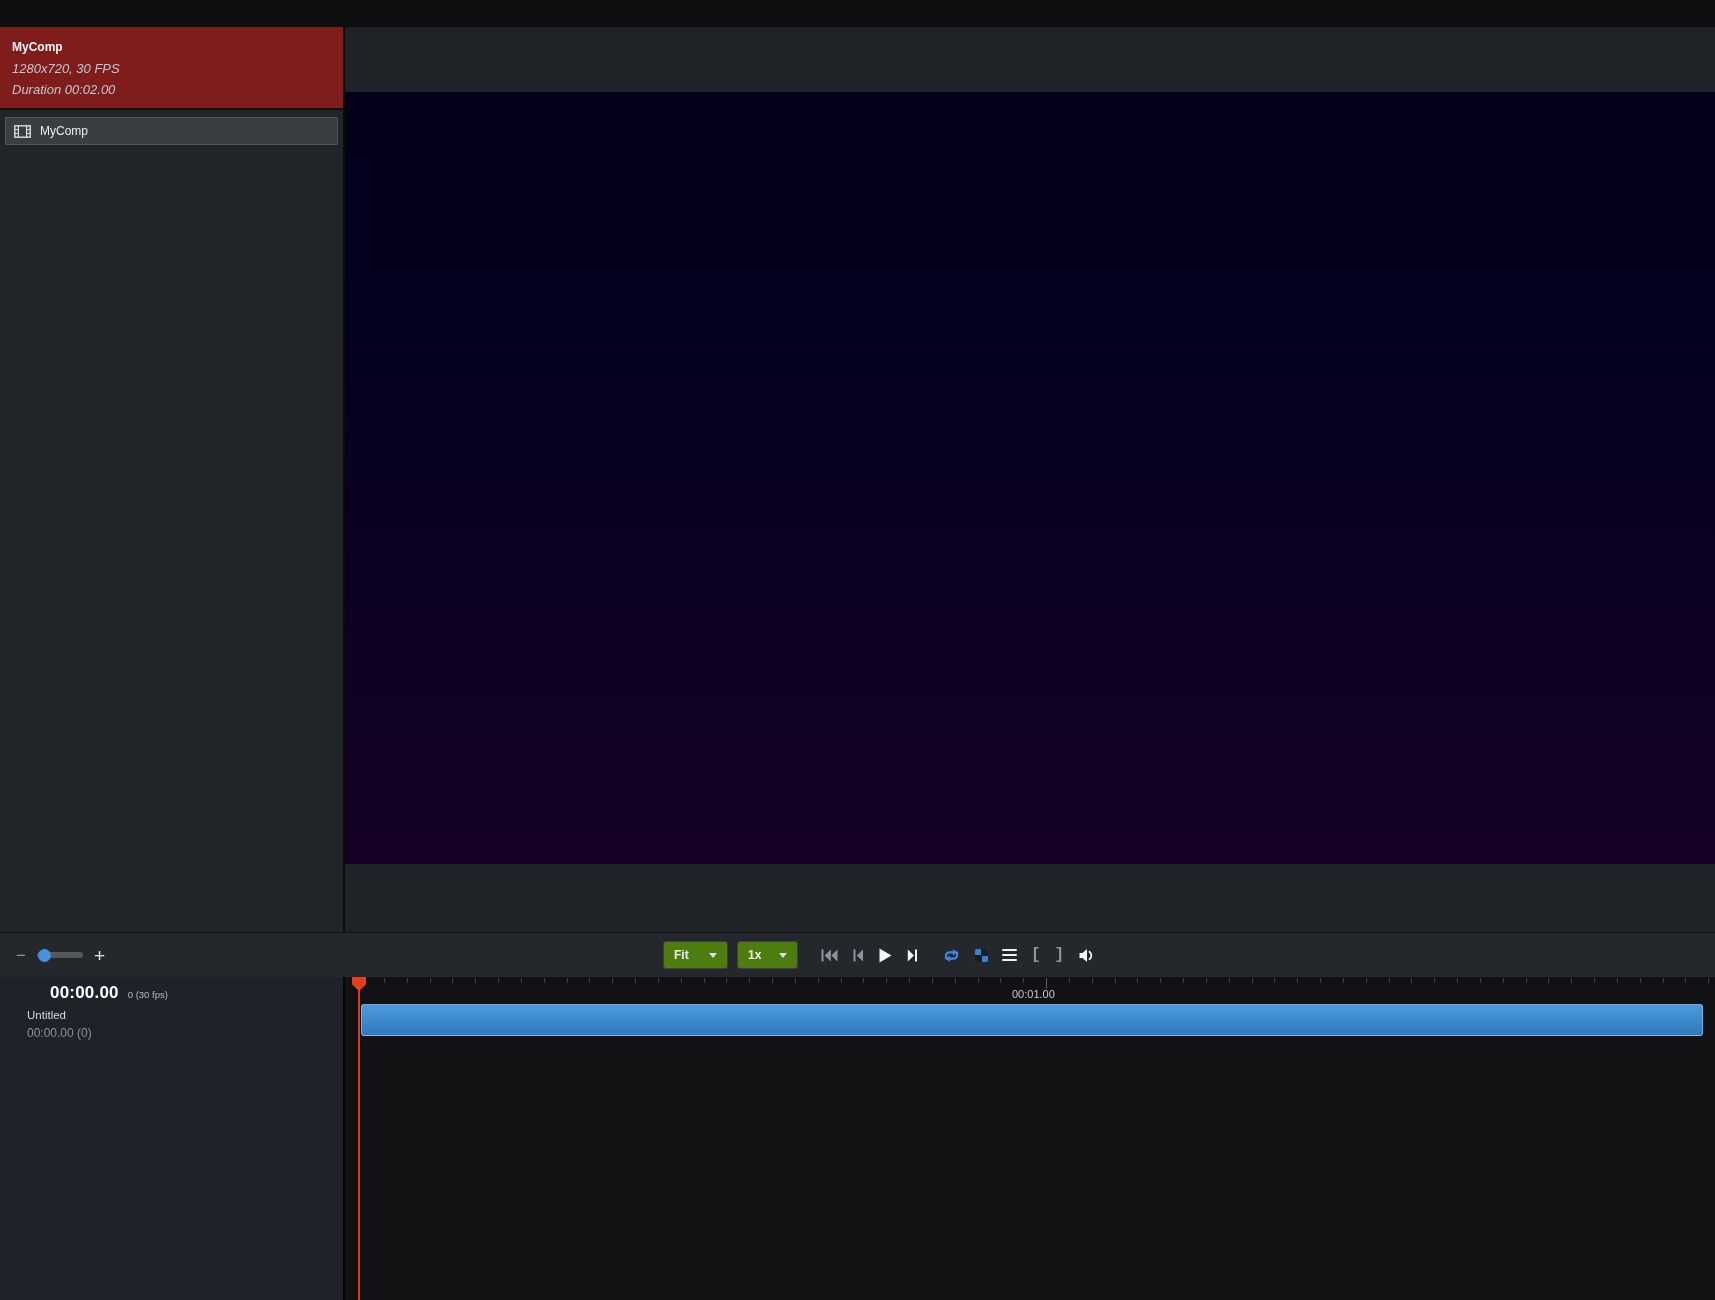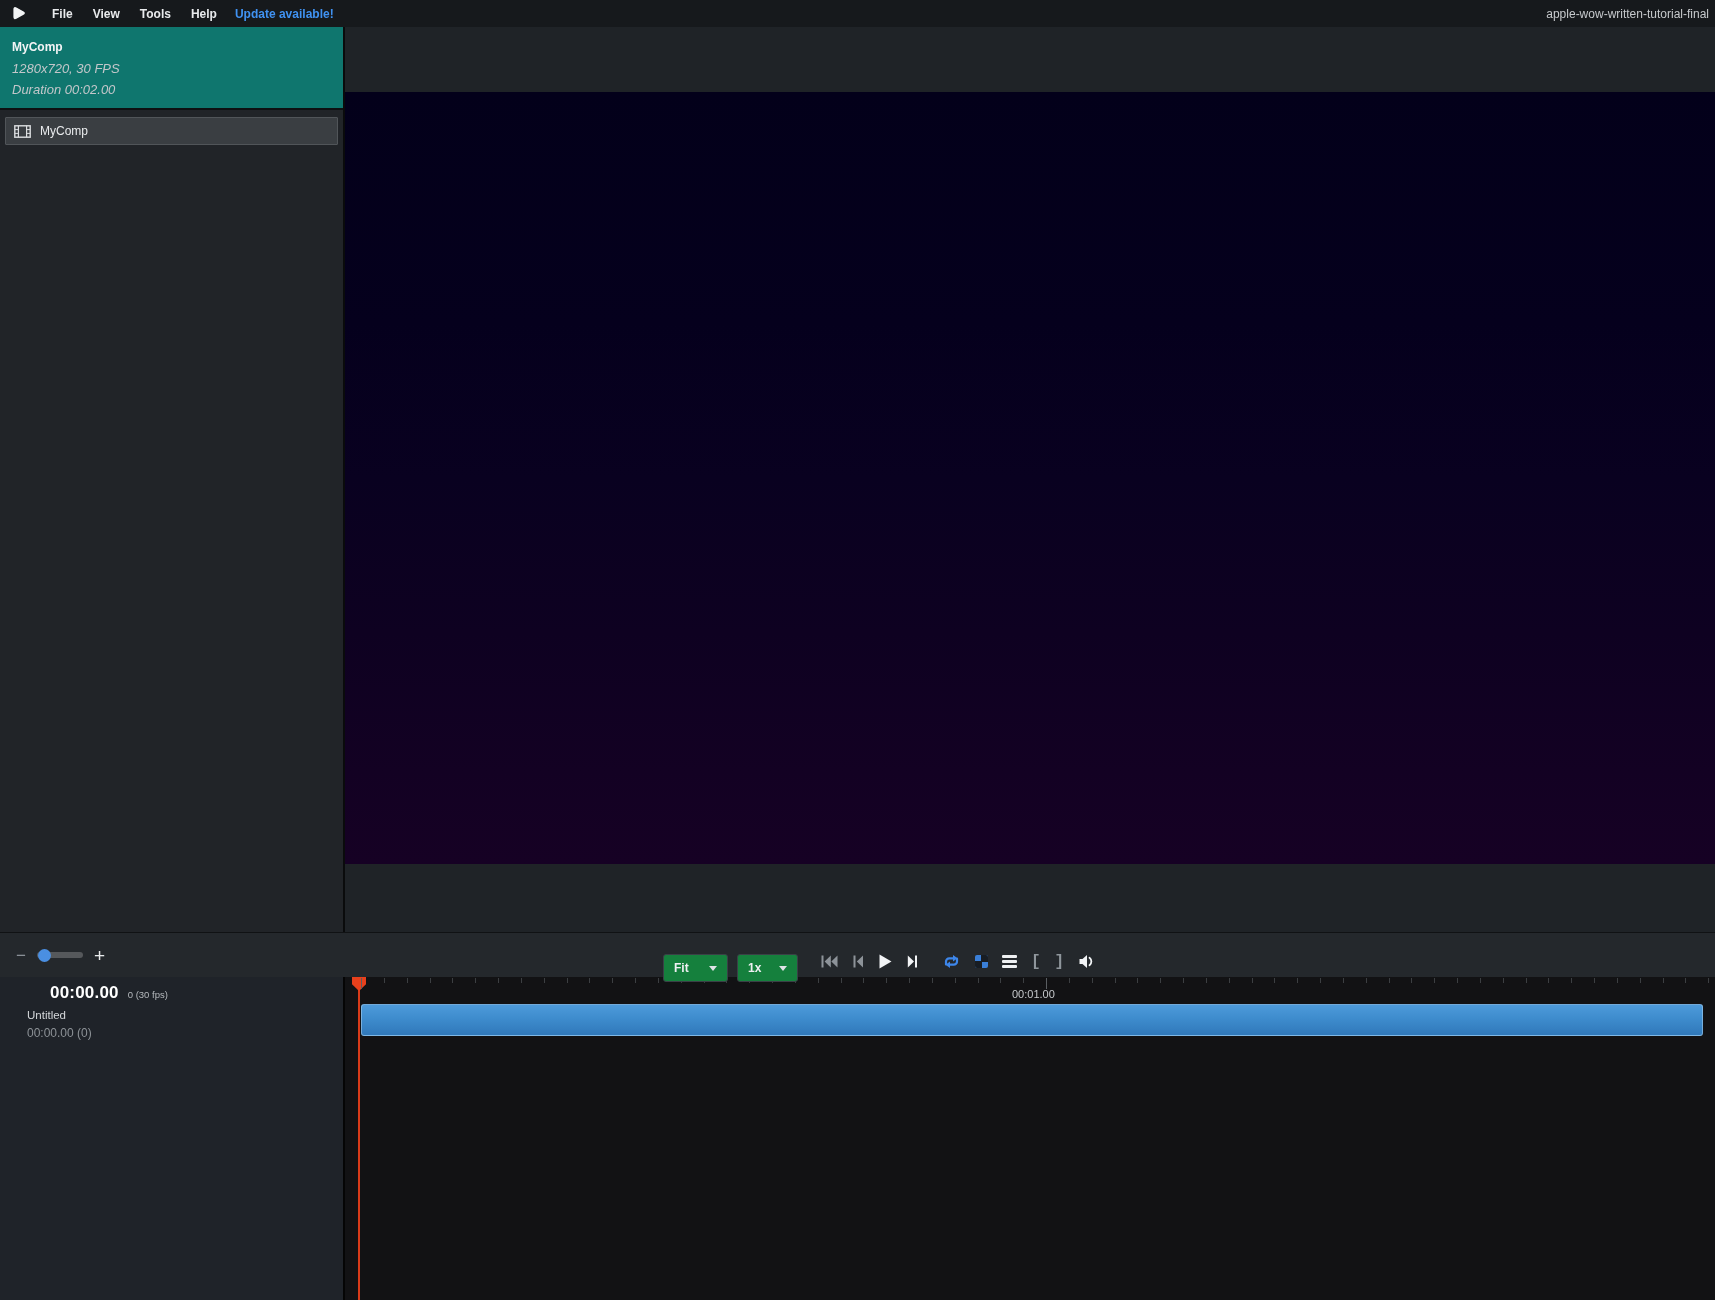--- a/index.html
+++ b/index.html
@@ -8,21 +8,21 @@
 
   
   .menubar{position:absolute;left:0;top:0;width:100%;height:27px;background:#16191c;
     display:flex;align-items:center;z-index:30;}
   .app-logo{margin-left:11px;margin-right:16px;display:flex;align-items:center;}
   .menu-item{color:#e8eaec;font-size:12px;font-weight:700;padding:0 10px;cursor:default;}
   .update-link{color:#4092f2;font-size:12px;font-weight:700;padding:0 8px;}
   .doc-title{margin-left:auto;color:#c6c9cc;font-size:12px;padding-right:6px;font-weight:400;}
 
   
-  .assets-panel{position:absolute;left:0;top:27px;width:343px;height:905px;background:#0f766e;}
+  .assets-panel{position:absolute;left:0;top:27px;width:343px;height:905px;background:#7f1d1d;}
   .comp-info{padding:13px 12px 10px 12px;height:58px;border-bottom:2px solid #0e1012;}
   .comp-title{color:#f2f4f5;font-size:12px;font-weight:700;margin-bottom:7px;}
   .comp-line{color:#c3c7ca;font-size:13px;margin-bottom:6px;font-style:italic;}
   .assets-list{background:#212428;position:absolute;top:83px;bottom:0;left:0;right:0;padding-top:7px;}
   .asset-row{margin:0 5px;height:26px;background:#3a3e42;border:1px solid #515559;border-radius:1px;
     display:flex;align-items:center;padding-left:8px;gap:9px;}
   .asset-label{color:#e9ebed;font-size:12px;}
 
   
   .viewer-panel{position:absolute;left:343px;top:27px;right:0;height:905px;background:#1f2327;
@@ -32,22 +32,22 @@
 
   
   .transport{position:absolute;left:0;top:932px;width:100%;height:45px;background:#24282c;
     border-top:1px solid #101214;box-sizing:border-box;z-index:20;}
   .zoom-group{position:absolute;left:16px;top:0;height:100%;display:flex;align-items:center;gap:11px;}
   .zoom-minus{color:#8f959b;font-size:17px;line-height:1;cursor:default;}
   .zoom-plus{color:#e8eaec;font-size:19px;font-weight:400;line-height:1;cursor:default;}
   .zoom-slider{position:relative;width:46px;height:6px;background:#55585b;border-radius:3px;}
   .zoom-knob{position:absolute;left:1px;top:-3.5px;width:13px;height:13px;border-radius:50%;background:#4a8fe2;}
   .center-group{position:absolute;left:663px;top:8px;display:flex;align-items:center;}
-  .dropdown{height:28px;background:#15803d;border:1px solid #3a4046;border-radius:3px;
-    display:flex;align-items:center;justify-content:space-between;padding:0 10px;box-sizing:border-box;margin-top:13px;}
+  .dropdown{height:28px;background:#4d7c0f;border:1px solid #3a4046;border-radius:3px;
+    display:flex;align-items:center;justify-content:space-between;padding:0 10px;box-sizing:border-box;}
   .dd-fit{width:65px;margin-right:9px;}
   .dd-speed{width:61px;}
   .dd-label{color:#eef0f2;font-size:12px;font-weight:700;}
   .chevron{width:0;height:0;border-left:4.5px solid transparent;border-right:4.5px solid transparent;
     border-top:5px solid #dfe3e6;}
   .play-group{display:flex;align-items:center;gap:15px;margin-left:23px;}
   .misc-group{display:flex;align-items:center;gap:14px;margin-left:24px;}
   .icon-btn{display:flex;align-items:center;justify-content:center;cursor:default;}
   .checker{position:relative;width:13px;height:13px;background:#3a7fd8;border-radius:2px;overflow:hidden;}
   .checker .q{position:absolute;width:7px;height:7px;background:#181d23;}
@@ -73,33 +73,20 @@
     border:1px solid rgba(170,210,240,.55);box-sizing:border-box;}
   .playhead-line{position:absolute;left:13px;top:5px;bottom:0;width:2px;background:#d93b19;}
   .playhead-marker{position:absolute;left:7px;top:0;width:14px;height:14px;background:#e8401c;
     clip-path:polygon(0 0,100% 0,100% 52%,50% 100%,0 52%);}
 </style>
 </head>
 <body>
 
 <div class="window">
 
-  <div class="menubar">
-    <div class="app-logo icon-btn">
-      <svg width="15" height="15" viewBox="0 0 15 15">
-        <path d="M3.2 3.1 Q3.2 1.2 5 2.1 L12.2 6.1 Q14 7.1 12.2 8.1 L5 12.1 Q3.2 13 3.2 11.1 Z" fill="#f2f4f5" stroke="#f2f4f5" stroke-width="1.6" stroke-linejoin="round"></path>
-      </svg>
-    </div>
-    <div class="menu-item">File</div>
-    <div class="menu-item">View</div>
-    <div class="menu-item">Tools</div>
-    <div class="menu-item">Help</div>
-    <div class="update-link">Update available!</div>
-    <div class="doc-title">apple-wow-written-tutorial-final</div>
-  </div>
 
   <div class="assets-panel">
     <div class="comp-info">
       <div class="comp-title">MyComp</div>
       <div class="comp-line">1280x720, 30 FPS</div>
       <div class="comp-line">Duration 00:02.00</div>
     </div>
     <div class="assets-list">
       <div class="asset-row">
         <span class="icon-btn">

